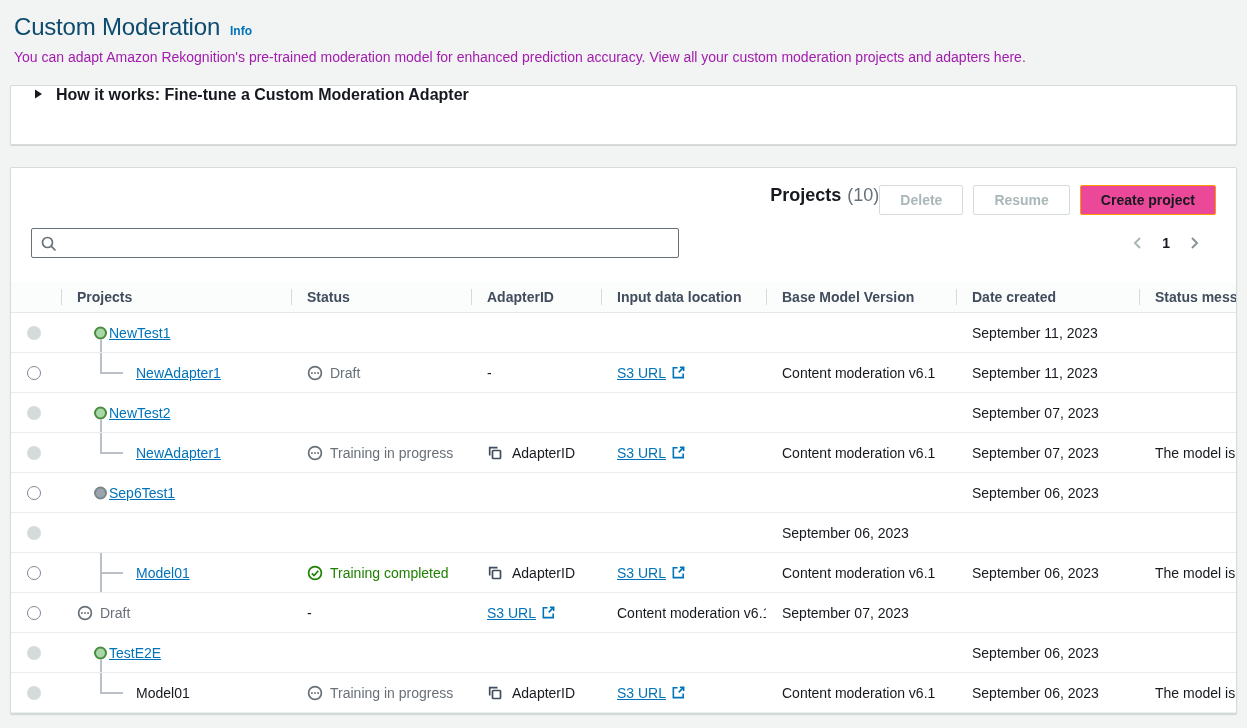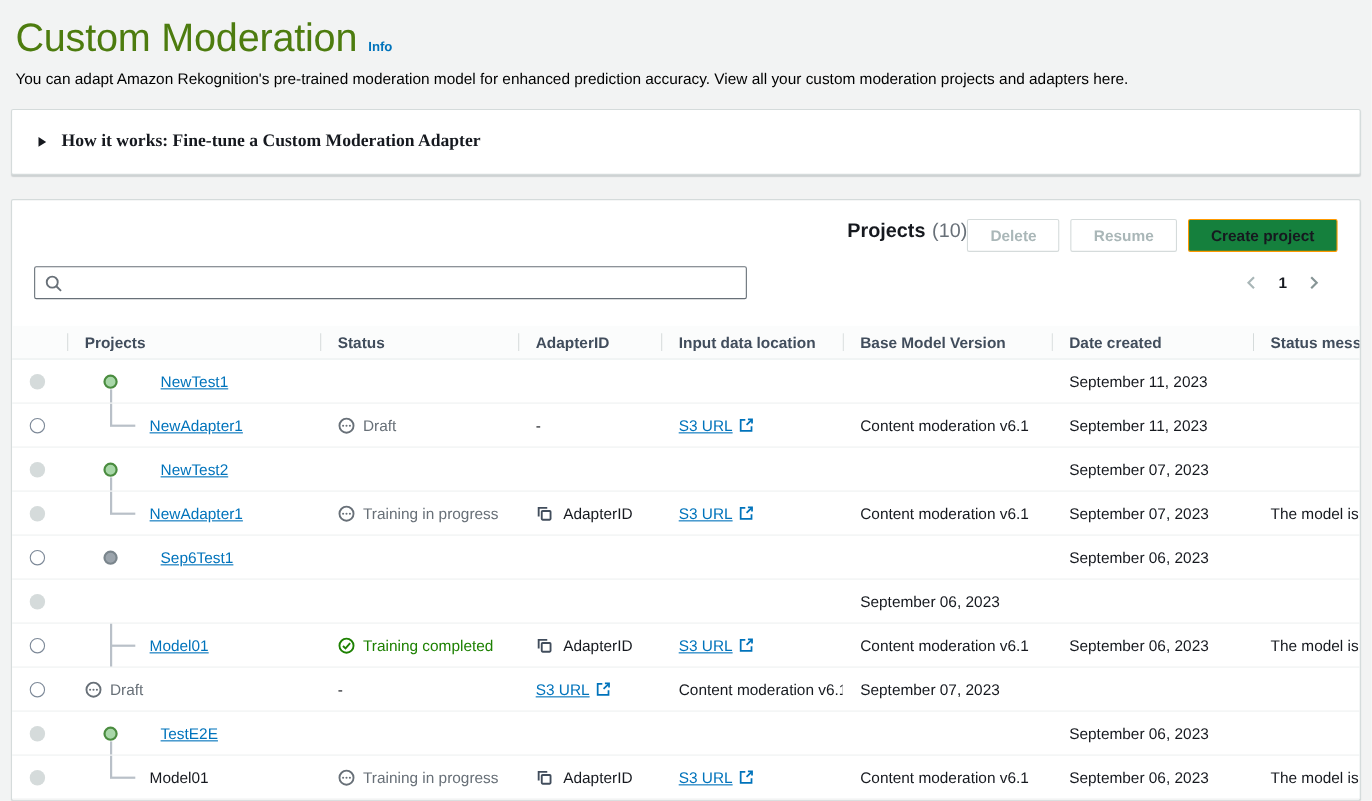--- a/index.html
+++ b/index.html
@@ -7,48 +7,48 @@
   body {
     background:#f2f3f3;
     font-family:"Liberation Sans", sans-serif;
     color:#16191f;
   }
   .page { padding:13px 10px 0 10px; }
 
   
   .page-header { padding:0 4px; }
   .title-row { display:flex; align-items:baseline; gap:10px; }
-  .page-title { font-size:36px; font-weight:400; color:#4d7c0f; letter-spacing:-0.2px; }
+  .page-title { font-size:24px; font-weight:400; color:#0c4a6e; letter-spacing:-0.2px; }
   .info-link { font-size:12px; font-weight:700; color:#0073bb; text-decoration:none; cursor:pointer; }
-  .page-desc { margin-top:8px; font-size:14px; color:#000000; }
+  .page-desc { margin-top:8px; font-size:14px; color:#a21caf; }
 
   
   .card {
     background:#fff;
     border:1px solid #d5dbdb;
     border-radius:2px;
     box-shadow:0 1px 1px 0 rgba(0,28,36,.15);
   }
-  .expander { margin-top:20px; height:60px; display:flex; align-items:center; padding:0 19px; cursor:pointer;font-family:Liberation Serif, serif; }
+  .expander { margin-top:20px; height:60px; display:flex; align-items:flex-start; padding:0 19px; cursor:pointer; }
   .expander .caret { display:inline-flex; margin-right:10px; }
   .expander-title { font-size:16px; font-weight:700; color:#16191f; }
 
   
   .panel { margin-top:22px; overflow:hidden; }
   .panel-head { padding:17px 20px 0 20px; }
   .head-row { display:flex; align-items:flex-start; justify-content:flex-end; }
   .panel-title { font-size:18px; font-weight:700; color:#16191f; }
   .panel-count { font-size:18px; font-weight:400; color:#687078; margin-left:6px; }
   .actions { display:flex; gap:10px; }
   .btn {
     font-family:inherit; font-size:14px; font-weight:700;
     padding:5px 20px; height:30px; border-radius:2px; cursor:pointer;
     background:#fff; border:1px solid #d5dbdb; color:#aab7b8;
   }
-  .btn.primary { background:#15803d; border:1px solid #ff9900; color:#16191f;padding-left:20px; }
+  .btn.primary { background:#ec4899; border:1px solid #ff9900; color:#16191f;padding-left:20px; }
 
   .toolbar { display:flex; align-items:center; justify-content:space-between; margin-top:13px; }
   .search-box {
     position:relative; width:648px; height:30px;
     border:1px solid #687078; border-radius:2px; background:#fff;
   }
   .search-box svg { position:absolute; left:8px; top:6px; }
   .search-box input {
     width:100%; height:100%; border:none; outline:none; background:transparent;
     padding:0 8px 0 32px; font-family:inherit; font-size:14px; color:#16191f;
@@ -88,21 +88,21 @@
   .node {
     position:absolute; left:33px; top:50%; transform:translateY(-50%);
     width:13px; height:13px; border-radius:50%; z-index:2;
   }
   .node.green { background:#a8d7a8; border:2px solid #4a8c3f; }
   .node.gray  { background:#9ba4ac; border:2px solid #7a858c; }
   .stub-below { position:absolute; left:39px; top:calc(50% + 7px); bottom:-1px; width:2px; background:#b9c0c8; }
   .branch-v-half { position:absolute; left:39px; top:-1px; height:calc(50% + 1px); width:2px; background:#b9c0c8; }
   .branch-v-full { position:absolute; left:39px; top:-1px; bottom:-1px; width:2px; background:#b9c0c8; }
   .branch-h { position:absolute; left:39px; top:calc(50% - 1px); width:23px; height:2px; background:#b9c0c8; }
-  .parent-name { margin-left:85px; }
+  .parent-name { margin-left:48px; }
   .child-name { margin-left:75px; }
 
   a.tlink { color:#0073bb; text-decoration:underline; cursor:pointer; }
   .plain-name { color:#16191f; }
 
   .status { display:inline-flex; align-items:center; gap:7px; }
   .status .stxt.pending { color:#687078; }
   .status .stxt.success { color:#1d8102; }
 
   .adapter-id { display:inline-flex; align-items:center; gap:9px; color:#16191f; }

